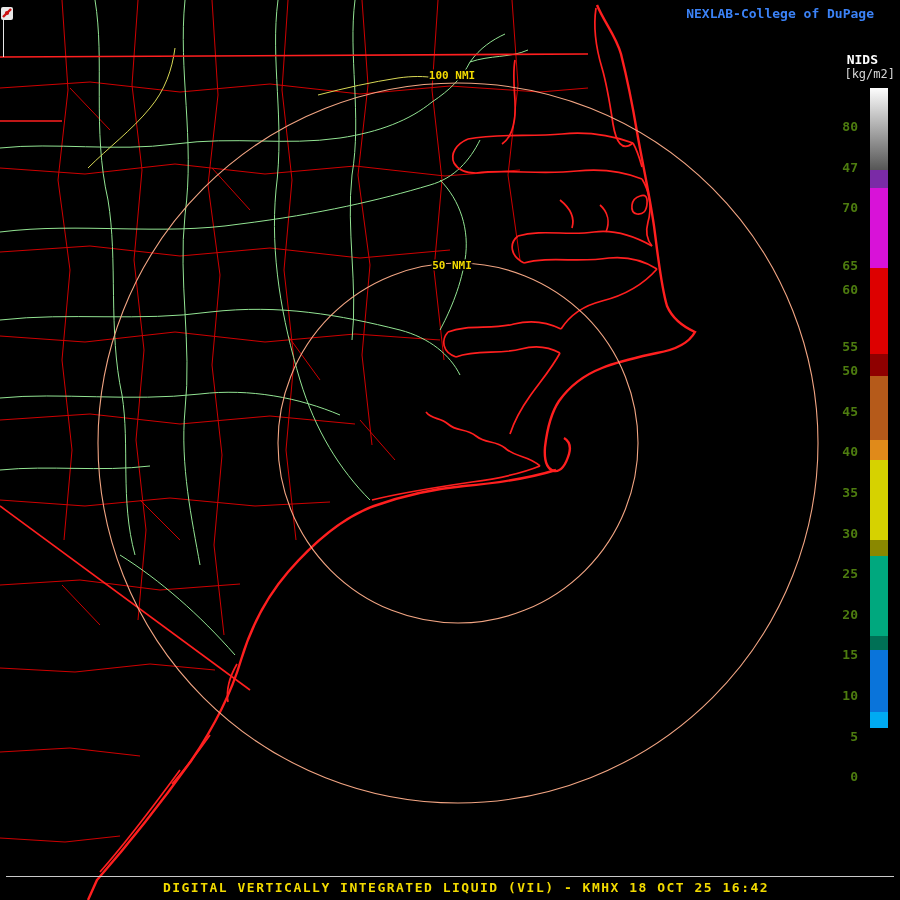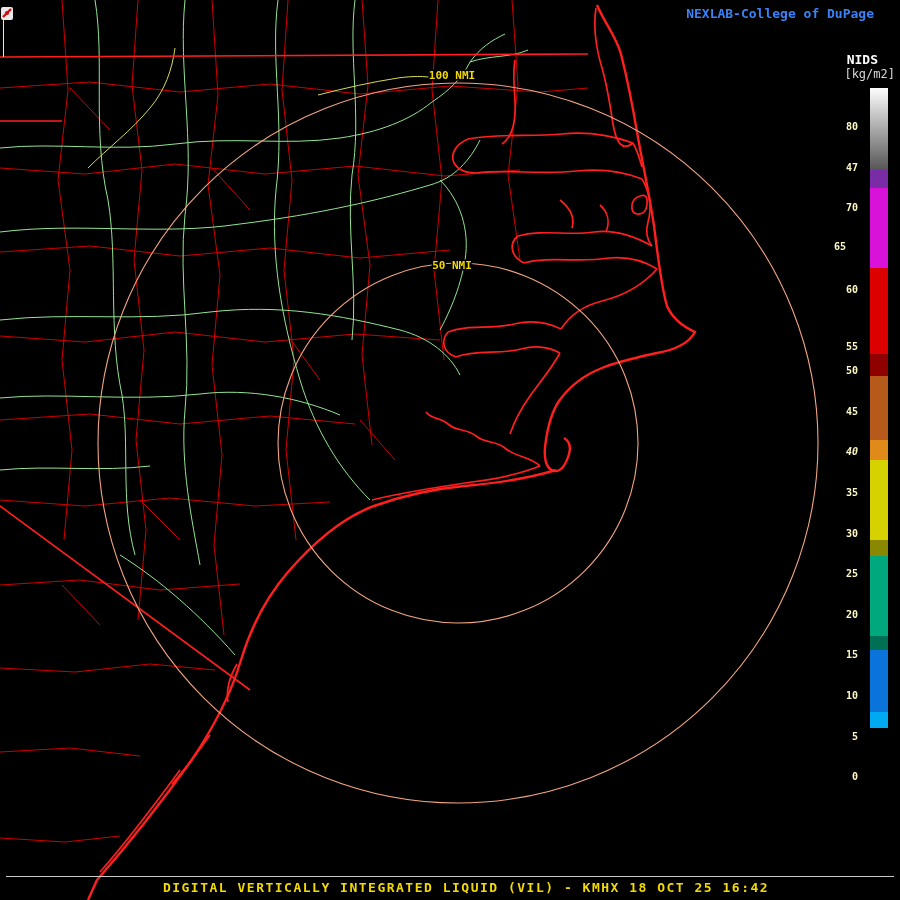--- a/index.html
+++ b/index.html
@@ -6,22 +6,22 @@
   .page{position:relative;width:900px;height:900px;background:#000;overflow:hidden;
         font-family:"DejaVu Sans Mono","Liberation Mono",monospace;}
   svg{position:absolute;left:0;top:0;}
   .brand{position:absolute;top:6px;right:26px;color:#3b82f6;font-weight:bold;font-size:13px;white-space:nowrap;}
   .logo{position:absolute;top:5px;right:6px;width:15px;height:16px;}
   .nids{position:absolute;top:52px;right:22px;color:#ffffff;font-weight:bold;font-size:13px;padding-left:32px;}
   .units{position:absolute;top:67px;right:5px;color:#d6d6d6;font-size:12px;}
   .colorbar{position:absolute;left:870px;top:88px;width:18px;height:712px;display:flex;flex-direction:column;}
   .colorbar div{width:100%;}
   .cb-ticks{position:absolute;left:822px;top:0;width:36px;height:900px;}
-  .cb-tick{position:absolute;right:0;width:100%;text-align:right;color:#fef9c3;
-           font-weight:bold;font-size:10px;line-height:16px;}
+  .cb-tick{position:absolute;right:0;width:100%;text-align:right;color:#4d7c0f;
+           font-weight:bold;font-size:13px;line-height:16px;}
   .frame-left{position:absolute;left:3px;top:7px;width:1px;height:50px;background:#e8e8e8;}
   .footer-line{position:absolute;left:6px;right:6px;top:876px;height:1px;background:#c9c9c9;}
   .footer-title{position:absolute;left:0;top:880px;width:900px;text-align:center;color:#f2da00;
                 font-weight:bold;font-size:13px;letter-spacing:1.5px;white-space:nowrap;margin-left:16px;}
   .ring-label{font:bold 11px "DejaVu Sans Mono",monospace;fill:#f2da00;
               paint-order:stroke;stroke:#000;stroke-width:3px;text-anchor:middle;}
 </style>
 </head>
 <body>
 
@@ -158,26 +158,26 @@
       <div style="height: 80px; background: rgb(0, 168, 126);"></div>
       <div style="height: 14px; background: rgb(0, 112, 85);"></div>
       <div style="height: 62px; background: rgb(10, 116, 218);"></div>
       <div style="height: 16px; background: rgb(0, 170, 242);"></div>
       <div style="height: 72px; background: rgb(0, 0, 0);"></div>
     </div>
   <div class="cb-ticks">
       <div class="cb-tick" style="top: 119px;">80</div>
       <div class="cb-tick" style="top: 159.65px;">47</div>
       <div class="cb-tick" style="top: 200.3px;">70</div>
-      <div class="cb-tick" style="top: 239px; text-align: center;">65</div>
+      <div class="cb-tick" style="top: 258px;">65</div>
       <div class="cb-tick" style="top: 281.6px;">60</div>
       <div class="cb-tick" style="top: 339px;">55</div>
       <div class="cb-tick" style="top: 362.9px;">50</div>
       <div class="cb-tick" style="top: 403.55px;">45</div>
-      <div class="cb-tick" style="top: 444.2px; font-style: italic;">40</div>
+      <div class="cb-tick" style="top: 444.2px;">40</div>
       <div class="cb-tick" style="top: 484.85px;">35</div>
       <div class="cb-tick" style="top: 525.5px;">30</div>
       <div class="cb-tick" style="top: 566.15px;">25</div>
       <div class="cb-tick" style="top: 606.8px;">20</div>
       <div class="cb-tick" style="top: 647.45px;">15</div>
       <div class="cb-tick" style="top: 688.1px;">10</div>
       <div class="cb-tick" style="top: 728.75px;">5</div>
       <div class="cb-tick" style="top: 769.4px;">0</div>
     </div>
 

